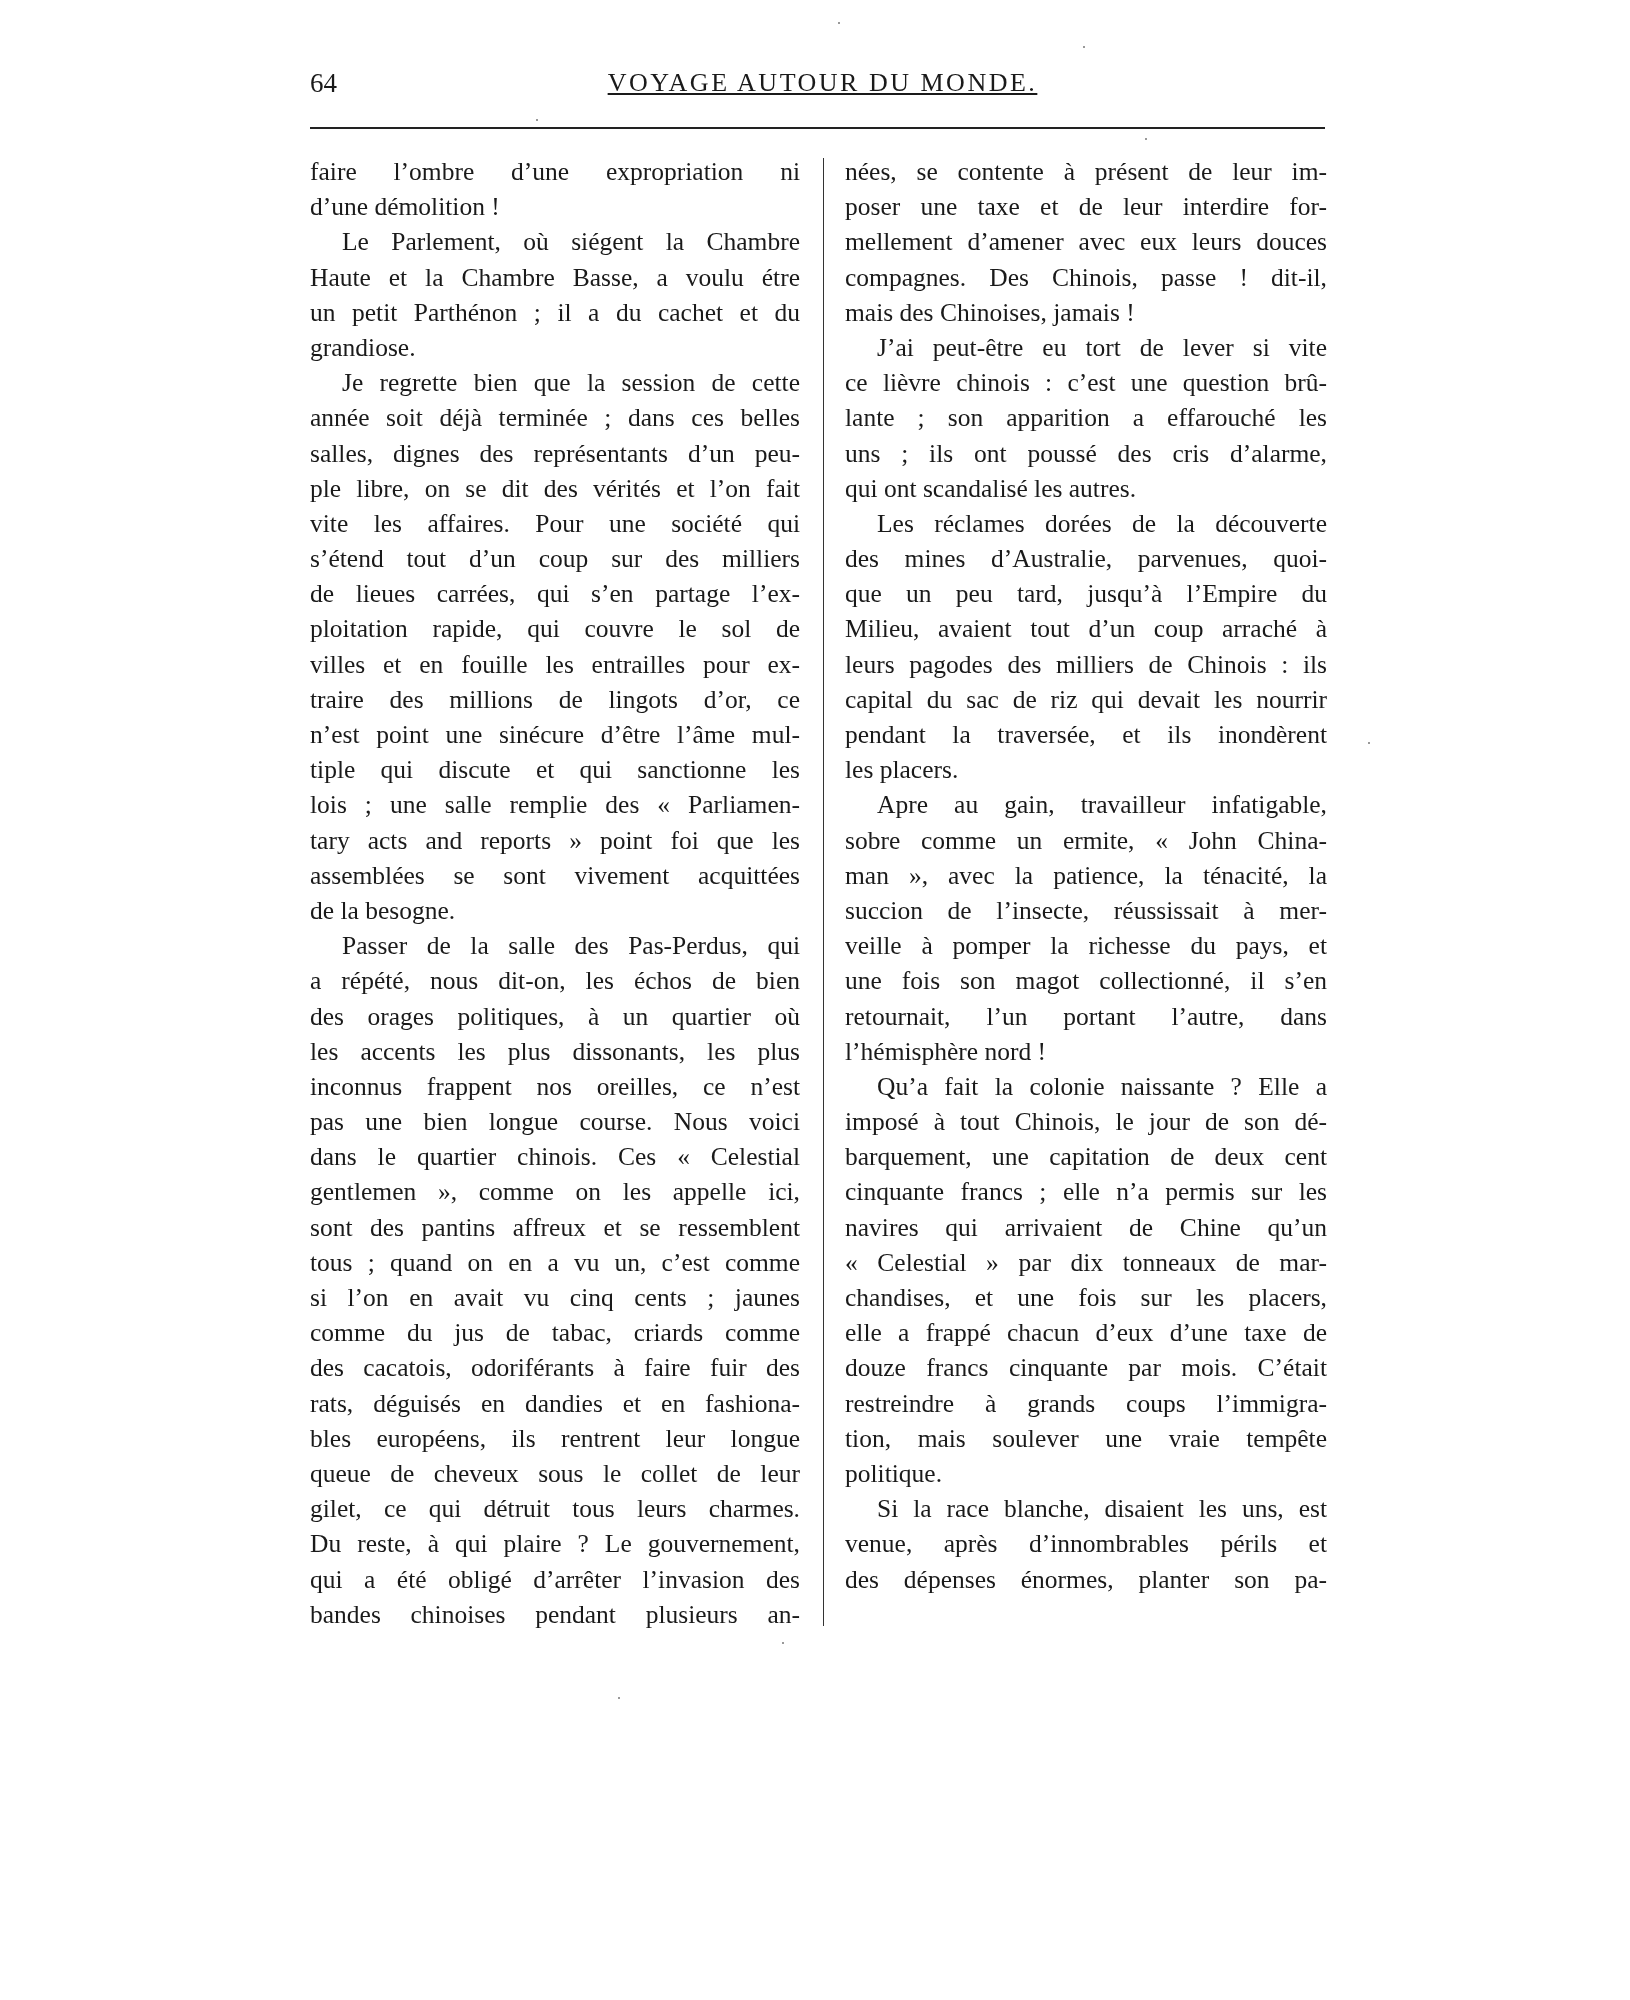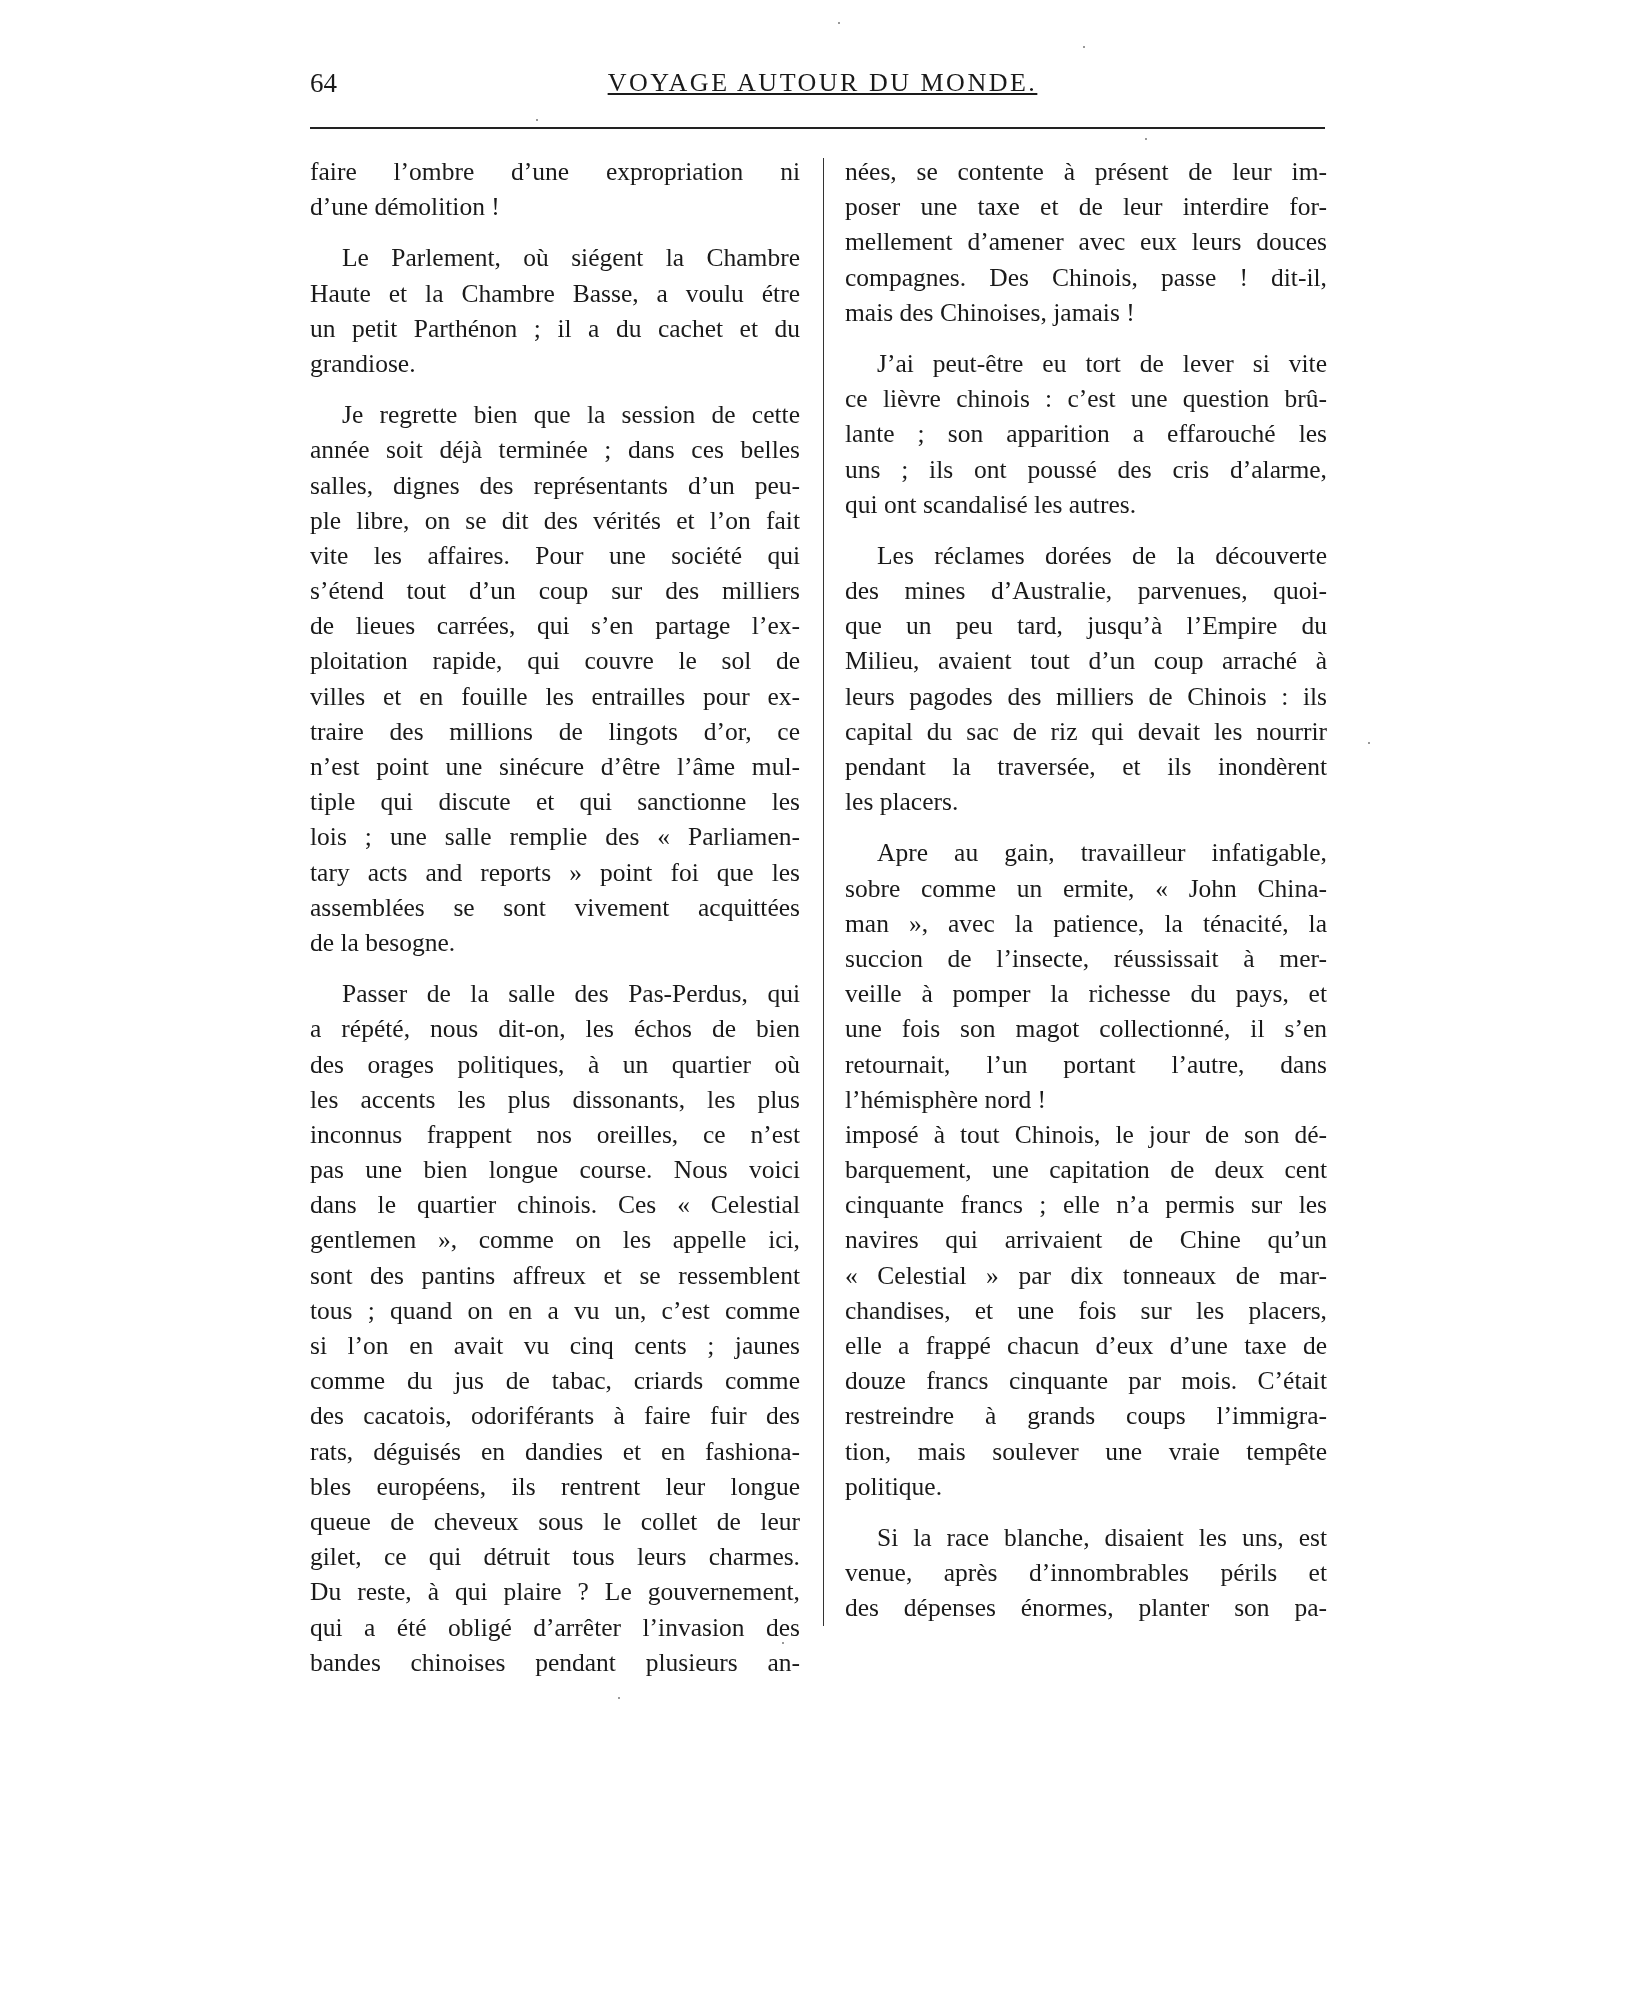--- a/index.html
+++ b/index.html
@@ -10,21 +10,21 @@
   .page-number { position: absolute; left: 0; top: 0; font-size: 27px; letter-spacing: 0px; }
   .running-title { position: absolute; left: 0; right: 0; top: 0; text-align: center;
                    font-size: 26px; letter-spacing: 2.5px; padding-left: 10px; text-decoration: underline; }
   .head-rule { position: absolute; top: 127px; left: 310px; width: 1015px; height: 0;
                border-top: 2.5px solid #222; }
   .column { position: absolute; top: 154px; font-size: 25.5px; line-height: 35.2px; }
   .col-left { left: 310px; width: 490px; }
   .col-right { left: 845px; width: 482px; }
   .line { display: block; white-space: nowrap; text-align: justify; text-align-last: justify; height: 35.2px; overflow: visible; }
   .line.last { text-align-last: left; }
-  .line.indent { padding-left: 32px; margin-top: 16px; }
+  .line.indent { padding-left: 32px; }
   .col-sep { position: absolute; left: 823px; top: 158px; width: 0; height: 1468px;
              border-left: 1.6px solid #333; }
   .speck { position: absolute; width: 2px; height: 2px; background: #777; border-radius: 1px; }
 </style>
 </head>
 <body>
 
 <div class="page">
 
   <div class="running-head">
@@ -101,20 +101,21 @@
       <span class="line">pendant la traversée, et ils inondèrent</span>
       <span class="line last">les placers.</span>
       <span class="line indent">Apre au gain, travailleur infatigable,</span>
       <span class="line">sobre comme un ermite, « John China-</span>
       <span class="line">man », avec la patience, la ténacité, la</span>
       <span class="line">succion de l’insecte, réussissait à mer-</span>
       <span class="line">veille à pomper la richesse du pays, et</span>
       <span class="line">une fois son magot collectionné, il s’en</span>
       <span class="line">retournait, l’un portant l’autre, dans</span>
       <span class="line last">l’hémisphère nord !</span>
+      <span class="line indent">Qu’a fait la colonie naissante ? Elle a</span>
       <span class="line">imposé à tout Chinois, le jour de son dé-</span>
       <span class="line">barquement, une capitation de deux cent</span>
       <span class="line">cinquante francs ; elle n’a permis sur les</span>
       <span class="line">navires qui arrivaient de Chine qu’un</span>
       <span class="line">« Celestial » par dix tonneaux de mar-</span>
       <span class="line">chandises, et une fois sur les placers,</span>
       <span class="line">elle a frappé chacun d’eux d’une taxe de</span>
       <span class="line">douze francs cinquante par mois. C’était</span>
       <span class="line">restreindre à grands coups l’immigra-</span>
       <span class="line">tion, mais soulever une vraie tempête</span>

